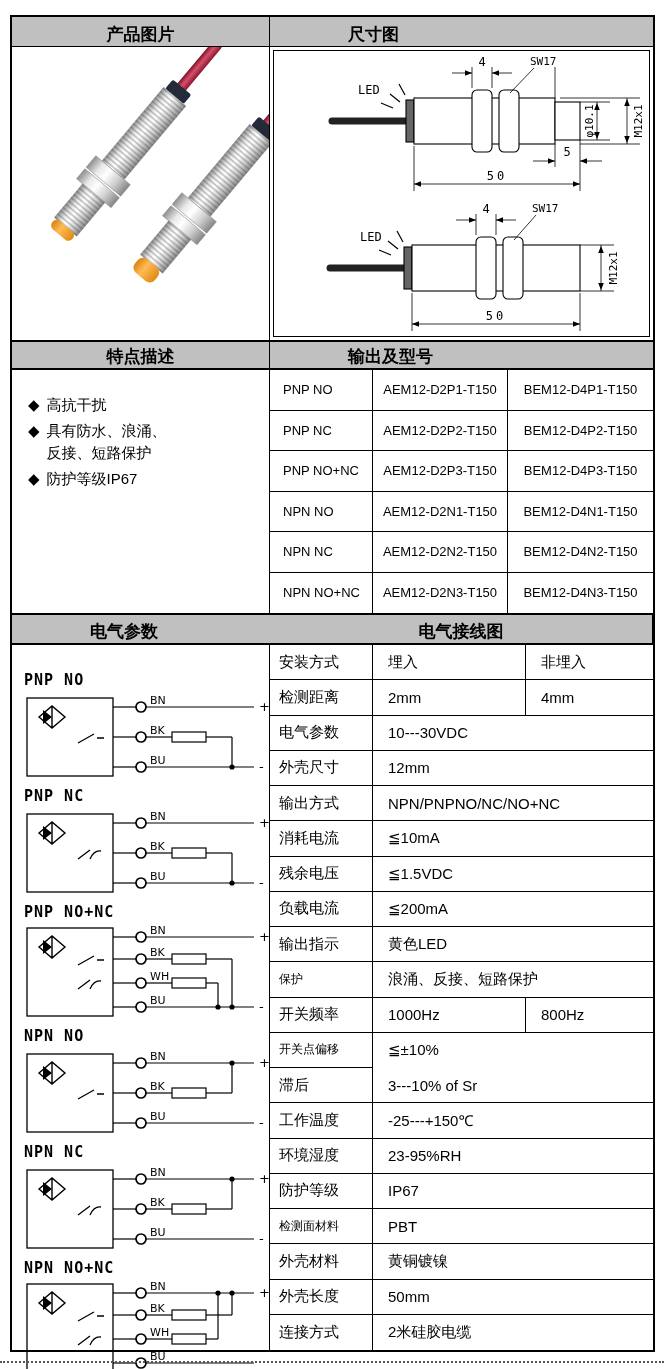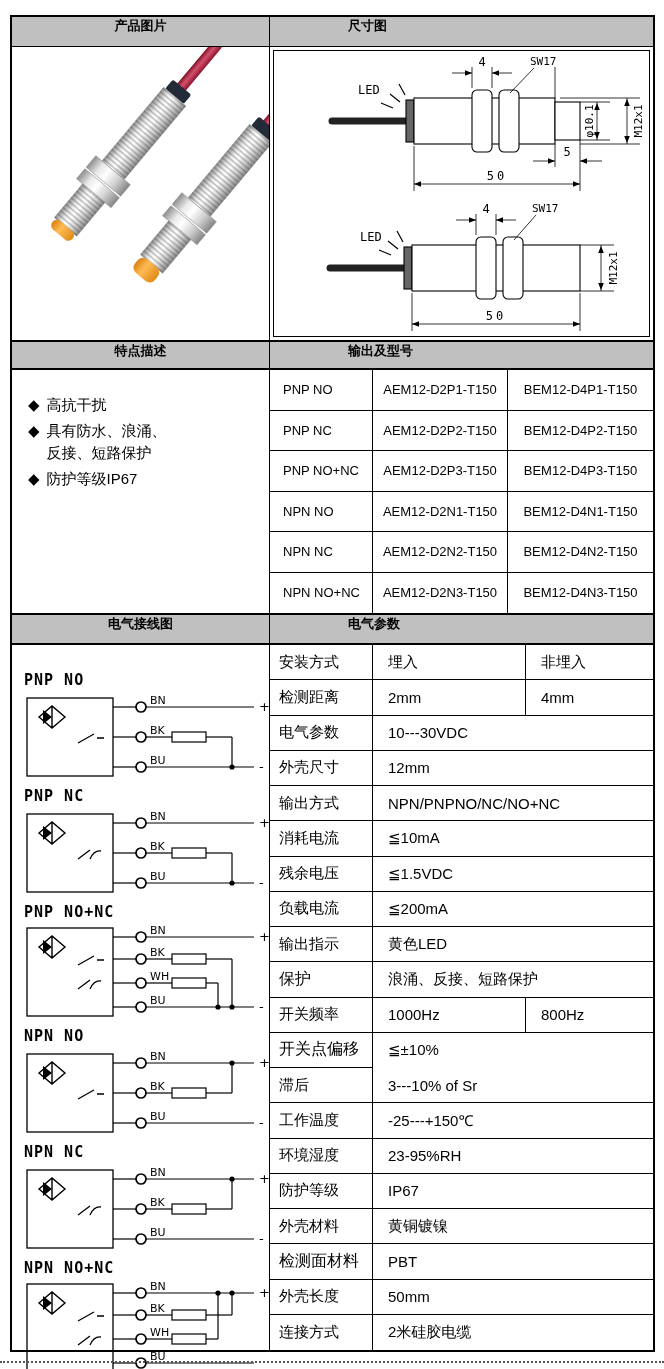--- a/index.html
+++ b/index.html
@@ -1,21 +1,21 @@
 <!DOCTYPE html>
 <html><head>
 <meta charset="utf-8">
 <style>
 *{margin:0;padding:0;box-sizing:border-box}
 html,body{background:#fff}
 body{width:664px;height:1369px;position:relative;font-family:"Liberation Sans",sans-serif;color:#000;overflow:hidden}
 .doc{position:absolute;left:10px;top:15px;width:645px;height:1337px;border:2px solid #000;
 display:grid;grid-template-columns:258px 383px;grid-template-rows:30px 293px 30px 243px 32px 705px}
 .lcol{border-right:1px solid #000}
-.hdr{background:#c0c0c0;display:flex;align-items:flex-start;font-weight:bold;font-size:13px;border-bottom:1px solid #000}
+.hdr{background:#c0c0c0;display:flex;align-items:flex-end;font-weight:bold;font-size:17px;border-bottom:1px solid #000}
 .hdr.center{justify-content:center}
 .hdr.shift{padding-left:78px}
 .hdr.sec{border-top:2px solid #000;border-bottom:2px solid #000}
 .photo-cell{display:flex;justify-content:center;align-items:flex-start;overflow:hidden}
 .dim-cell{padding:3px}
 .dim-frame{border:1px solid #000;height:100%;display:flex;flex-direction:column;justify-content:space-between;overflow:hidden}
 .features-cell{padding:24px 8px 0 16px;font-size:15px}
 .feat-item{display:flex;margin-bottom:3px;line-height:1.5}
 .feat-item .bullet{margin-right:7px}
 .feat-item .feat-text{max-width:133px}
@@ -25,21 +25,21 @@
 .orow .c0{width:103px;border-right:1px solid #000;padding-left:13px}
 .orow .c1{width:135px;border-right:1px solid #000;justify-content:center}
 .orow .c2{flex:1;justify-content:center}
 .orow:last-child .ocell{border-bottom:none}
 .wiring-cell{padding:26px 0 0 12px}
 .wd-item{margin-bottom:6px}
 .wd-title{font-family:"DejaVu Sans Mono",monospace;font-weight:bold;font-size:15px;letter-spacing:1px;margin-bottom:2px}
 .params-cell{display:flex;flex-direction:column}
 .prow{flex:1;display:flex;font-size:15px}
 .prow .plabel{width:103px;border-right:1px solid #000;border-bottom:1px solid #000;display:flex;align-items:center;padding-left:9px}
-.prow .plabel.small{font-size:16px}
+.prow .plabel.small{font-size:12px}
 .prow .pvals{flex:1;display:flex}
 .prow .pval{display:flex;align-items:center;border-bottom:1px solid #000;padding-left:15px}
 .prow .pval.vfull{flex:1}
 .prow .pval.v1{width:153px;border-right:1px solid #000}
 .prow .pval.v2{flex:1}
 .prow .pval.boldv{font-weight:normal}
 .prow.nodiv .pval{border-bottom:none}
 .prow:last-child .plabel,.prow:last-child .pval{border-bottom:none}
 .pagebreak{position:absolute;left:0;top:1361px;width:664px;border-top:2px dotted #555}
 .dim-svg text{font-family:"DejaVu Sans Mono",monospace}
@@ -246,25 +246,25 @@
         <div class="ocell c1">AEM12-D2N2-T150</div>
         <div class="ocell c2">BEM12-D4N2-T150</div>
       </div>
       <div class="orow">
         <div class="ocell c0">NPN NO+NC</div>
         <div class="ocell c1">AEM12-D2N3-T150</div>
         <div class="ocell c2">BEM12-D4N3-T150</div>
       </div>
     </div>
 
+  <div class="hdr sec shift">
+    <span>电气参数</span>
+  </div>
   <div class="hdr sec center lcol">
     <span>电气接线图</span>
-  </div>
-  <div class="hdr sec shift">
-    <span>电气参数</span>
   </div>
 
   <div class="wiring-cell lcol">
       <div class="wd-item"><div class="wd-title">PNP NO</div><svg width="246" height="86" viewBox="0 0 246 86">
           <rect x="3" y="7" width="86" height="78" fill="none" stroke="#000" stroke-width="1.3"></rect>
           <path d="M15 26l13 -11 13 11 -13 11zM28 15v22" fill="none" stroke="#000" stroke-width="1.4"></path>
           <path d="M19 19L19 33L28 26Z" fill="#000"></path>
           <path d="M54 52l16 -9m3 4h7" fill="none" stroke="#000" stroke-width="1.3"></path>
           <line x1="89" y1="16" x2="112" y2="16" stroke="#000" stroke-width="1.2"></line>
           <circle cx="117" cy="16" r="5" fill="#fff" stroke="#000" stroke-width="1.7"></circle>
@@ -517,32 +517,32 @@
           <div class="pval vfull">23-95%RH</div>
         </div>
       </div>
       <div class="prow">
         <div class="plabel">防护等级</div>
         <div class="pvals">
           <div class="pval vfull">IP67</div>
         </div>
       </div>
       <div class="prow">
+        <div class="plabel small">检测面材料</div>
+        <div class="pvals">
+          <div class="pval vfull">PBT</div>
+        </div>
+      </div>
+      <div class="prow">
         <div class="plabel">外壳材料</div>
         <div class="pvals">
           <div class="pval vfull">黄铜镀镍</div>
         </div>
       </div>
       <div class="prow">
-        <div class="plabel small">检测面材料</div>
-        <div class="pvals">
-          <div class="pval vfull">PBT</div>
-        </div>
-      </div>
-      <div class="prow">
         <div class="plabel">外壳长度</div>
         <div class="pvals">
           <div class="pval vfull">50mm</div>
         </div>
       </div>
       <div class="prow">
         <div class="plabel">连接方式</div>
         <div class="pvals">
           <div class="pval vfull">2米硅胶电缆</div>
         </div>

